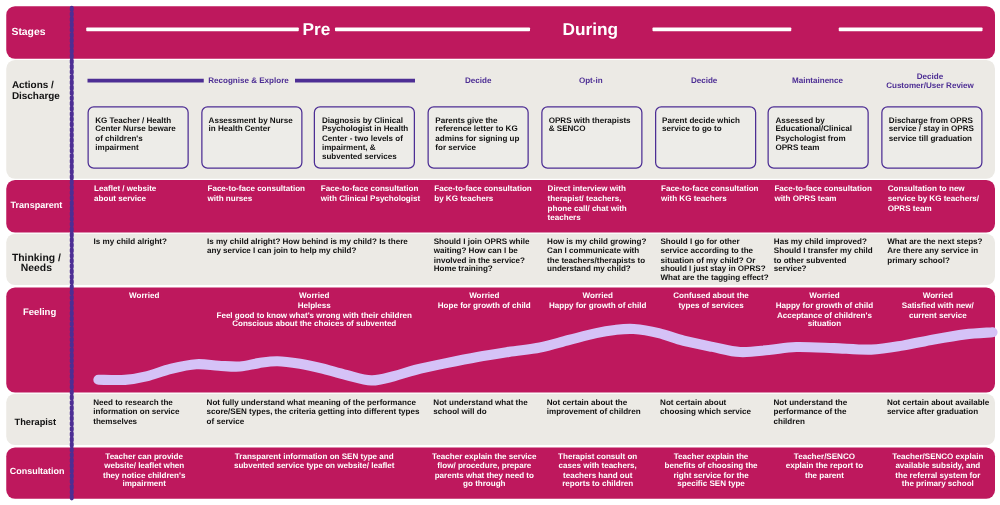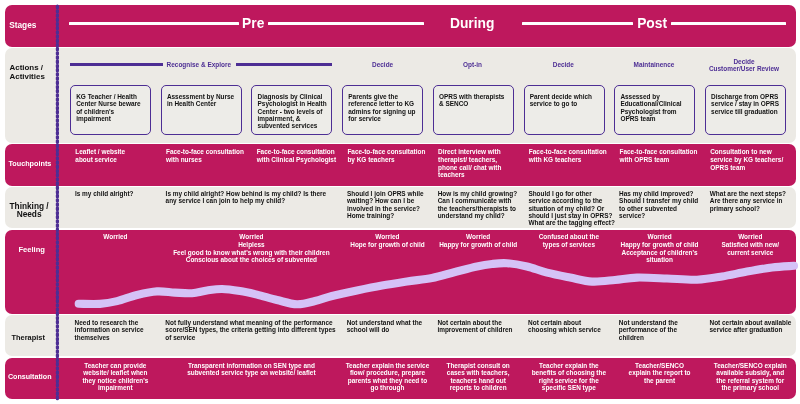--- a/index.html
+++ b/index.html
@@ -40,37 +40,36 @@
 <div id="canvas">
 <div class="band blue" style="left:5.0px;top:5.0px;width:791.0px;height:42.0px;"></div>
 <div class="band gray" style="left:5.0px;top:48.0px;width:791.0px;height:95.19999999999999px;"></div>
 <div class="band blue" style="left:5.0px;top:144.2px;width:791.0px;height:41.400000000000006px;"></div>
 <div class="band gray" style="left:5.0px;top:186.5px;width:791.0px;height:41.80000000000001px;"></div>
 <div class="band blue" style="left:5.0px;top:229.5px;width:791.0px;height:84.39999999999998px;"></div>
 <div class="band gray" style="left:5.0px;top:315.0px;width:791.0px;height:40.89999999999998px;"></div>
 <div class="band blue" style="left:5.0px;top:357.5px;width:791.0px;height:41.89999999999998px;"></div>
 <div class="rowlabel blue" style="left:9.2px;top:20.6px;font-size:8.3px;text-align:left;"><span>Stages</span></div>
 <div class="rowlabel gray" style="left:9.5px;top:64.3px;font-size:7.95px;text-align:left;"><span>Actions /
-Activities</span></div>
-<div class="rowlabel blue" style="left:8.4px;top:160.3px;font-size:7.25px;text-align:left;"><span>Touchpoints</span></div>
+Discharge</span></div>
+<div class="rowlabel blue" style="left:8.4px;top:160.3px;font-size:7.25px;text-align:left;"><span>Transparent</span></div>
 <div class="rowlabel gray" style="left:9.5px;top:201.8px;font-size:8.3px;text-align:center;"><span>Thinking /
 Needs</span></div>
 <div class="rowlabel blue" style="left:18.4px;top:246.1px;font-size:7.6px;text-align:right;"><span>Feeling</span></div>
 <div class="rowlabel gray" style="left:11.6px;top:334.3px;font-size:7.4px;text-align:left;"><span>Therapist</span></div>
 <div class="rowlabel blue" style="left:7.9px;top:373.1px;font-size:7.15px;text-align:left;"><span>Consultation</span></div>
 <svg class="dotline" width="8" height="404" viewBox="0 0 8 404" style="position:absolute;left:53px;top:0;">
   <line x1="4.4" y1="6.2" x2="4.4" y2="399.4" stroke="#4d2e94" stroke-width="3.2" stroke-linecap="round" stroke-dasharray="1.9 2.3"></line>
 </svg>
 <div class="stagerule" style="left:68.7px;top:21.6px;width:170.60000000000002px;"></div>
 <div class="stagerule" style="left:268.0px;top:21.6px;width:155.5px;"></div>
 <div class="stagelabel" style="left:412.2px;top:16.4px;width:120px;"><span>During</span></div>
 <div class="stagelabel" style="left:193.2px;top:16.4px;width:120px;"><span>Pre</span></div>
 <div class="stagerule" style="left:521.8px;top:21.6px;width:111.5px;"></div>
 <div class="stagerule" style="left:670.9px;top:21.6px;width:115.30000000000007px;"></div>
-<div class="stagelabel" style="left:592.1px;top:16.4px;width:120px;"><span>Post</span></div>
 <div class="phaserule" style="left:69.5px;top:62.9px;width:93.5px;"></div>
 <div class="phaserule" style="left:235.8px;top:62.9px;width:96.5px;"></div>
 <div class="phaselabel" style="left:143.8px;top:61.3px;width:110px;"><span>Recognise &amp; Explore</span></div>
 <div class="phaselabel" style="left:327.6px;top:61.3px;width:110px;"><span>Decide</span></div>
 <div class="phaselabel" style="left:417.6px;top:61.3px;width:110px;"><span>Opt-in</span></div>
 <div class="phaselabel" style="left:508.29999999999995px;top:61.3px;width:110px;"><span>Decide</span></div>
 <div class="phaselabel" style="left:599.0px;top:61.3px;width:110px;"><span>Maintainence</span></div>
 <div class="phaselabel" style="left:689.0px;top:57.9px;width:110px;"><span>Decide
 Customer/User Review</span></div>
 <div class="actbox" style="left:70.0px;top:84.6px;width:81.0px;height:50.8px;"><span>KG Teacher / Health Center Nurse beware of children's impairment</span></div>

